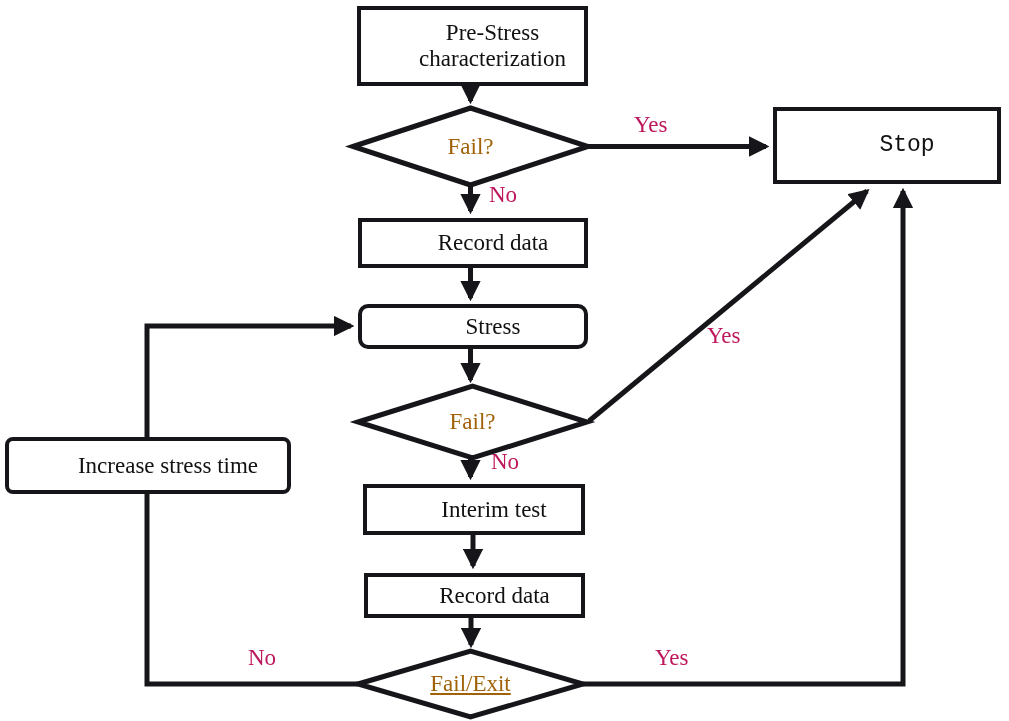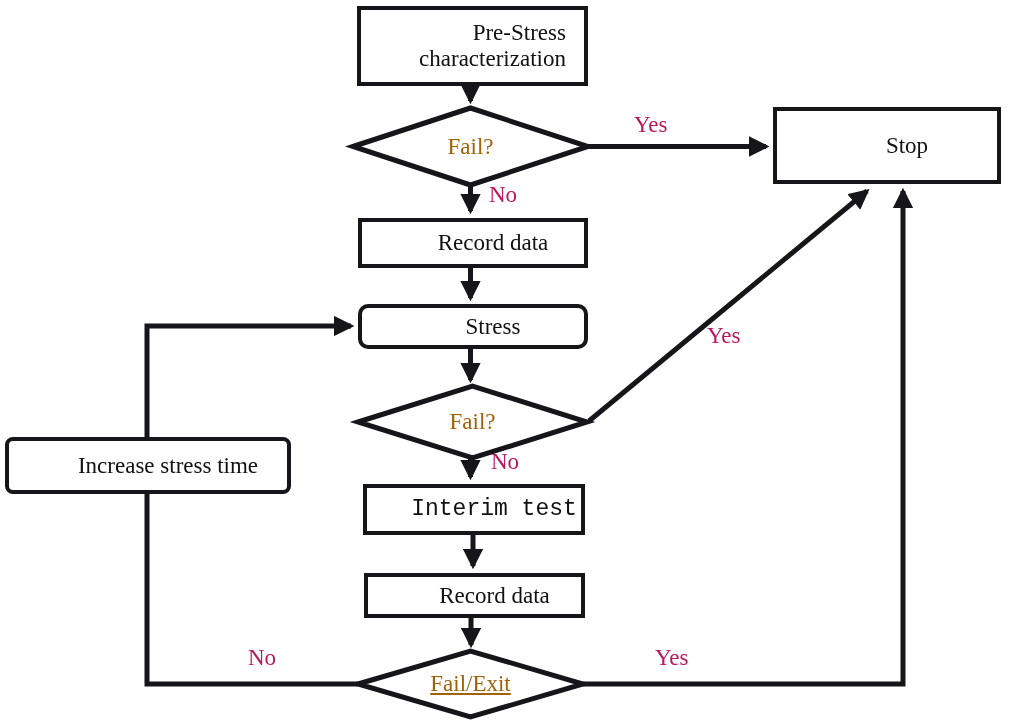--- a/index.html
+++ b/index.html
@@ -23,21 +23,21 @@
     top: 0;
     width: 1009px;
     height: 721px;
   }
   .node {
     position: absolute;
     box-sizing: border-box;
     display: flex;
     align-items: center;
     justify-content: center;
-    text-align: right;
+    text-align: center;
     color: #111111;
     background: transparent;
     line-height: 1.12;
     white-space: pre-line;
     padding-left: 40px;
   }
   .box {
     border: 4px solid #16161a;
     background: #ffffff;
   }
@@ -107,27 +107,27 @@
     </g>
   </svg>
 
   <div class="node box" style="left:357px; top:6px; width:231px; height:80px; font-size:23px;">Pre-Stress
 characterization</div>
 
   <div class="node box" style="left:358px; top:218px; width:230px; height:50px; font-size:23px;">Record data</div>
 
   <div class="node box" style="left:358px; top:304px; width:230px; height:45px; font-size:23px;border-radius:10px;">Stress</div>
 
-  <div class="node box" style="left:363px; top:484px; width:222px; height:51px; font-size:23px;font-family:Liberation Mono, monospace;">Interim test</div>
+  <div class="node box" style="left:363px; top:484px; width:222px; height:51px; font-size:23px;">Interim test</div>
 
   <div class="node box" style="left:364px; top:573px; width:221px; height:45px; font-size:23px;">Record data</div>
 
   <div class="node box" style="left:5px; top:437px; width:286px; height:57px; font-size:23px;border-radius:8px;">Increase stress time</div>
 
-  <div class="node box" style="left:773px; top:107px; width:228px; height:77px; font-size:23px;">Stop</div>
+  <div class="node box" style="left:773px; top:107px; width:228px; height:77px; font-size:23px;font-family:Liberation Mono, monospace;">Stop</div>
 
   <div class="diamond-label" style="left:353px; top:108px; width:235px; height:77px; font-size:23px;">Fail?</div>
 
   <div class="diamond-label" style="left:358px; top:386px; width:229px; height:72px; font-size:23px;">Fail?</div>
 
   <div class="diamond-label" style="left:358px; top:651px; width:225px; height:66px; font-size:23px;text-decoration:underline;">Fail/Exit</div>
 
   <div class="edge-label" style="left:634px; top:112px; font-size:23px;">Yes</div>
 
   <div class="edge-label" style="left:489px; top:182px; font-size:23px;">No</div>

